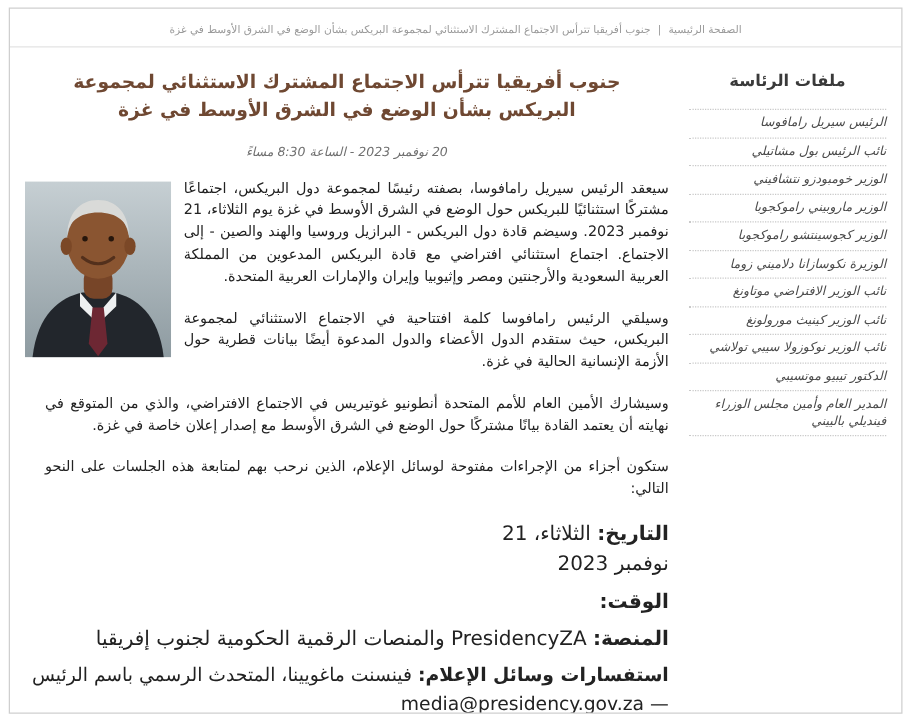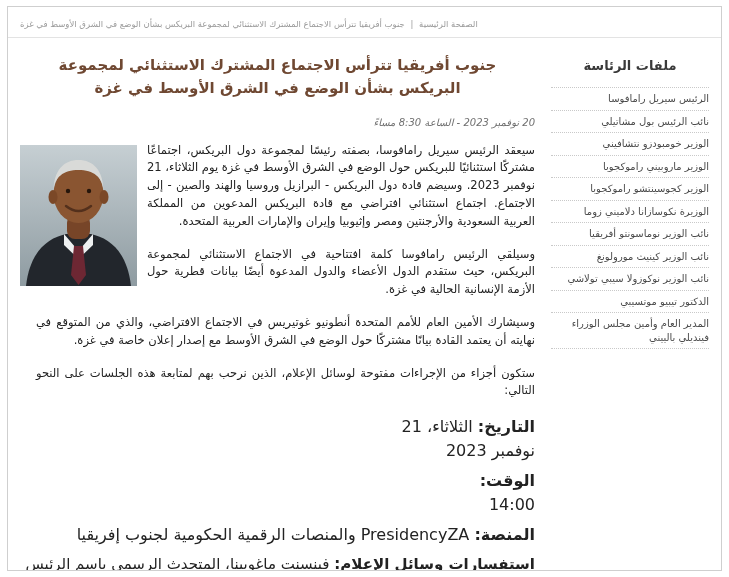--- a/index.html
+++ b/index.html
@@ -8,47 +8,47 @@
     width:729px; height:577px; overflow:hidden;
     font-family:"DejaVu Sans", "Liberation Sans", sans-serif;
     color:#222;
   }
   .page {
     width:715px; height:565px; margin:6px 7px;
     border:1px solid #cfcfcf; background:#fff;
     padding:8px 12px 12px; overflow:hidden;
   }
   .breadcrumb {
-    direction:ltr; text-align:left;
+    direction:ltr; text-align:center;
     font-size:8.5px; color:#9a9a9a; padding:4px 0 8px;
     white-space:nowrap; overflow:hidden;
   }
   .breadcrumb a { color:#9a9a9a; text-decoration:none; cursor:pointer; }
   .breadcrumb .sep { margin:0 3px; }
   .rule { border-top:1px solid #e3e3e3; margin:0 -12px; }
   .content { display:flex; direction:rtl; gap:16px; margin-top:6px; }
   .sidebar { flex:0 0 158px; width:158px; }
   .sidebar-title {
     font-size:13px; font-weight:bold; color:#3a3a3a;
     text-align:center; direction:rtl; margin:14px 0 14px;
   }
   .sidebar-list { list-style:none; border-top:1px dotted #c9c9c9; }
   .sidebar-item {
     direction:rtl; 
     font-size:10px; line-height:1.35; color:#4a4a4a;
-    padding:4px 0; border-bottom:1px dotted #c9c9c9; cursor:pointer;
+    padding:4px 0; border-bottom:1px dotted #c9c9c9; cursor:pointer;font-style:italic;
   }
   .main { flex:1; min-width:0; }
   .article-title {
     direction:rtl; text-align:center;
     color:#6f4832; font-size:15px; font-weight:bold; line-height:1.55;
     margin:10px 0 16px; padding:0 18px;
   }
   .article-date {
-    direction:rtl; text-align:right;
+    direction:rtl; text-align:center;
     font-style:italic; font-size:10px; color:#6f6f6f; margin-bottom:14px;
   }
   .article-body { direction:rtl; }
   .article-photo {
     float:left; width:117px; height:141px;
     margin:3px 10px 10px 0; overflow:hidden;
   }
   .article-body p {
     font-size:11.5px; line-height:1.55; color:#222;
     text-align:justify; margin-bottom:15px;margin-left:16px;
@@ -82,21 +82,21 @@
 
     <aside class="sidebar">
       <h2 class="sidebar-title">ملفات الرئاسة</h2>
       <ul class="sidebar-list">
           <li class="sidebar-item">الرئيس سيريل رامافوسا</li>
           <li class="sidebar-item">نائب الرئيس بول مشاتيلي</li>
           <li class="sidebar-item">الوزير خومبودزو نتشافيني</li>
           <li class="sidebar-item">الوزير ماروبيني راموكجوبا</li>
           <li class="sidebar-item">الوزير كجوسينتشو راموكجوبا</li>
           <li class="sidebar-item">الوزيرة نكوسازانا دلاميني زوما</li>
-          <li class="sidebar-item">نائب الوزير نوماسونتو أفريقيا</li>
+          <li class="sidebar-item">نائب الوزير الافتراضي موتاونغ</li>
           <li class="sidebar-item">نائب الوزير كينيث مورولونغ</li>
           <li class="sidebar-item">نائب الوزير نوكوزولا سيبي تولاشي</li>
           <li class="sidebar-item">الدكتور تيبيو موتسيبي</li>
           <li class="sidebar-item">المدير العام وأمين مجلس الوزراء فينديلي بالييني</li>
         </ul>
     </aside>
 
     <main class="main">
 
       <h1 class="article-title">جنوب أفريقيا تترأس الاجتماع المشترك الاستثنائي لمجموعة البريكس بشأن الوضع في الشرق الأوسط في غزة</h1>
@@ -133,21 +133,20 @@
           <p>ستكون أجزاء من الإجراءات مفتوحة لوسائل الإعلام، الذين نرحب بهم لمتابعة هذه الجلسات على النحو التالي:</p>
         </div>
 
       <div class="details">
         <div class="detail-row narrow">
           <span class="label">التاريخ:</span>
           <span class="value">الثلاثاء، 21 نوفمبر 2023</span>
         </div>
         <div class="detail-row stacked">
           <span class="label">الوقت:</span>
-          <span class="value">14:00</span>
         </div>
         <div class="detail-row">
           <span class="label">المنصة:</span>
           <span class="value">PresidencyZA والمنصات الرقمية الحكومية لجنوب إفريقيا</span>
         </div>
       </div>
 
       <div class="media-line">
         <span class="label">استفسارات وسائل الإعلام:</span>
         <span>فينسنت ماغويينا، المتحدث الرسمي باسم الرئيس</span>

